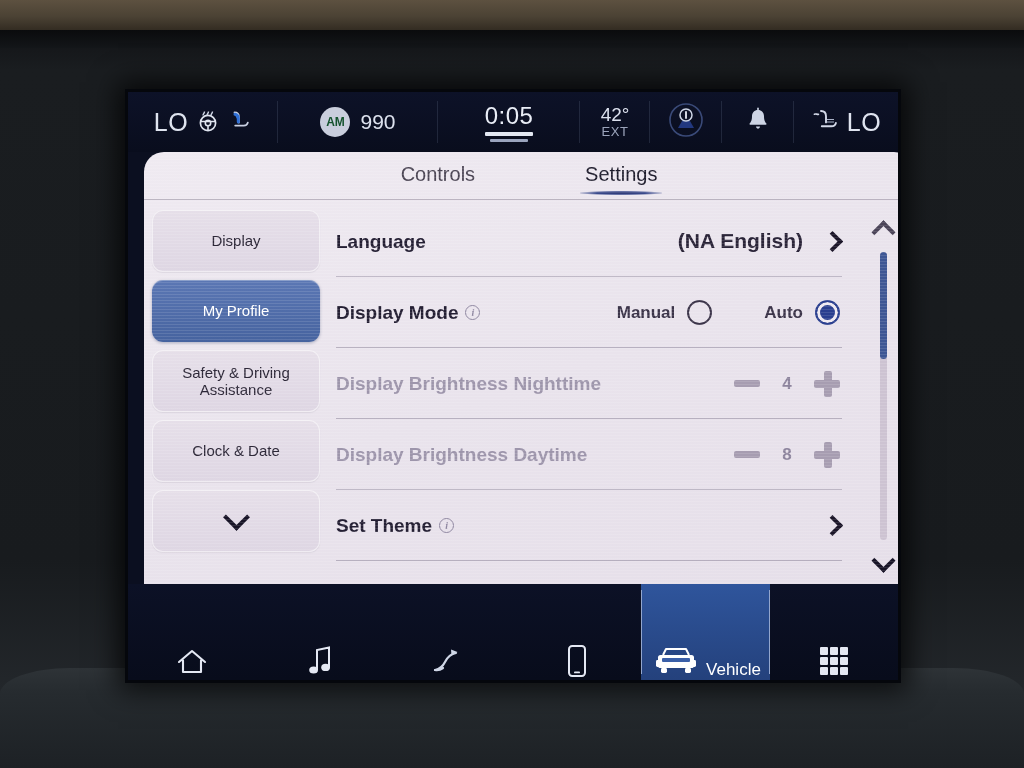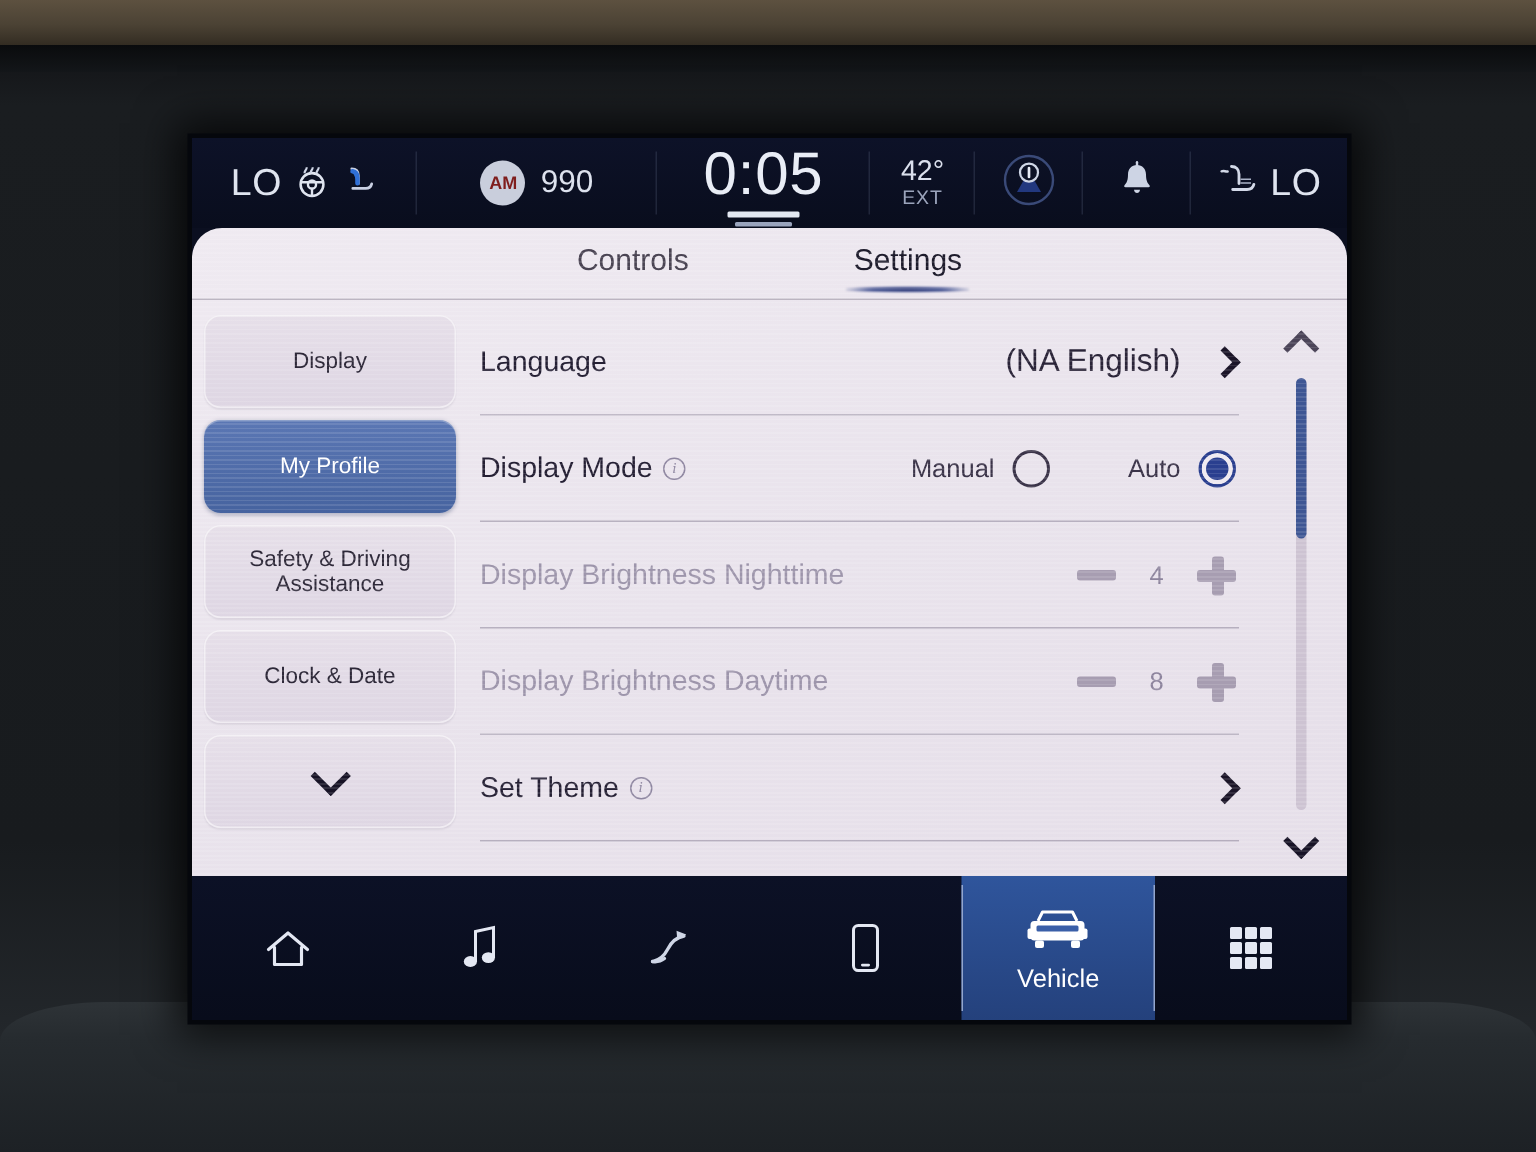--- a/index.html
+++ b/index.html
@@ -55,35 +55,35 @@
             background:rgba(150,165,200,.16); }
   .sb-left  { width:150px; gap:7px; }
   .sb-radio { width:160px; gap:10px; }
   .sb-clock { flex:1; flex-direction:column; gap:2px; }
   .sb-temp  { width:70px; flex-direction:column; line-height:1.05; }
   .sb-assist{ width:72px; }
   .sb-bell  { width:72px; }
   .sb-seat  { width:104px; gap:6px; }
 
   .lo-txt { font-size:25px; color:#dfe4ef; letter-spacing:.5px; }
-  .clock-txt { font-size:40px; color:#e9edf6; letter-spacing:.5px; }
+  .clock-txt { font-size:24px; color:#e9edf6; letter-spacing:.5px; }
   .clock-bars { display:flex; flex-direction:column; gap:3px; align-items:center; }
   .clock-bar1 { width:48px; height:4px; background:#e3e8f2; border-radius:1px; }
   .clock-bar2 { width:38px; height:3px; background:#9aa4bd; border-radius:1px; }
   .temp-v { font-size:19px; color:#dbe0ed; }
   .temp-l { font-size:13px; color:#9ba4bb; letter-spacing:.6px; }
   .am-chip {
-    width:30px; height:30px; border-radius:50%; background:#c9cedc; color:#7f1d1d;
+    width:30px; height:30px; border-radius:50%; background:#c9cedc; color:#14532d;
     font-size:12px; font-weight:bold; display:flex; align-items:center; justify-content:center;
   }
   .freq { font-size:21px; color:#dde2ee; }
 
   
   #panel {
-    position:absolute; left:0; top:60px; width:770px; height:545px;
+    position:absolute; left:16px; top:60px; width:770px; height:545px;
     background: linear-gradient(160deg,#efeaf1 0%,#e9e3ec 45%,#e4dde8 100%);
     border-top-left-radius:20px; border-top-right-radius:20px;
     overflow:hidden;
   }
   #panel::after{ 
     content:""; position:absolute; inset:0; pointer-events:none; opacity:.35;
     background: repeating-linear-gradient(0deg, rgba(255,255,255,.32) 0 1px, rgba(0,0,0,0) 1px 3px);
   }
 
   #tabs { position:relative; height:48px; display:flex; align-items:center; justify-content:center; gap:110px; }
@@ -110,21 +110,21 @@
   .side-btn.active {
     background: linear-gradient(180deg,#5b77b4 0%,#46639f 100%);
     color:#ffffff;
     box-shadow: inset 0 1px 0 rgba(255,255,255,.30), 0 1px 3px rgba(30,45,90,.35);
   }
   .side-btn.more { font-size:0; }
   .chev-d { width:19px; height:19px; border-right:4px solid #171326; border-bottom:4px solid #171326;
             transform: rotate(45deg) translate(-3px,-3px); }
 
   
-  #rows { flex:1; padding-left:16px; padding-right:4px; }
+  #rows { flex:1; padding-left:16px; padding-right:4px;font-weight:bold; }
   .row { position:relative; height:71px; display:flex; align-items:center; }
   .row-sep { position:absolute; left:0; right:6px; bottom:0; height:1px; background:rgba(70,58,88,.30); }
   .row-label { font-size:19px; color:#241f33; display:flex; align-items:center; gap:7px; }
   .row.disabled .row-label { color:#9d95ab; }
   .info-i {
     width:15px; height:15px; border-radius:50%; border:1px solid #8e86a0; color:#8e86a0;
     font-size:10px; font-style:italic; display:flex; align-items:center; justify-content:center;
     font-family:"Liberation Serif", serif;
   }
   .row-right { margin-left:auto; display:flex; align-items:center; gap:16px; padding-right:8px; }
@@ -155,21 +155,21 @@
              transform: rotate(45deg) translate(-2px,-2px); }
   .sc-track { flex:1; width:7px; border-radius:4px; background:#cdc3d2; margin:6px 0; position:relative; }
   .sc-thumb { position:absolute; left:0; top:0; width:7px; height:37%; border-radius:4px; background:#3e5694; }
 
   
   #navbar {
     position:absolute; left:0; bottom:0; width:770px; height:96px;
     background: linear-gradient(180deg,#0c1126 0%,#080c1b 100%);
     display:flex; align-items:stretch;
   }
-  .nav-item { flex:1; display:flex; flex-direction:column; align-items:center; justify-content:center;
+  .nav-item { flex:1; display:flex; align-items:flex-end; justify-content:center;
               gap:4px; position:relative; color:#e4e8f3; }
   .nav-item.active { background: linear-gradient(180deg,#2f559c 0%,#24417c 100%); }
   .nav-item.active::before, .nav-item.active::after {
     content:""; position:absolute; top:6px; bottom:6px; width:1px; background:#93a6cd;
   }
   .nav-item.active::before { left:0; } .nav-item.active::after { right:0; }
   .nav-lbl { font-size:17px; color:#fff; }
   .nav-ico { height:38px; display:flex; align-items:center; justify-content:center; }
 </style>
 </head>

